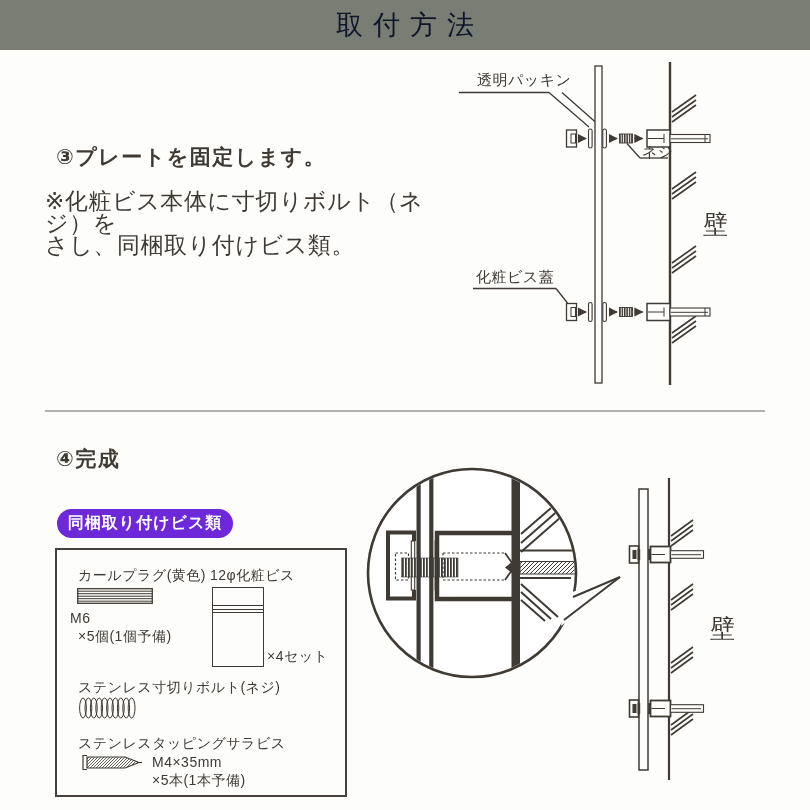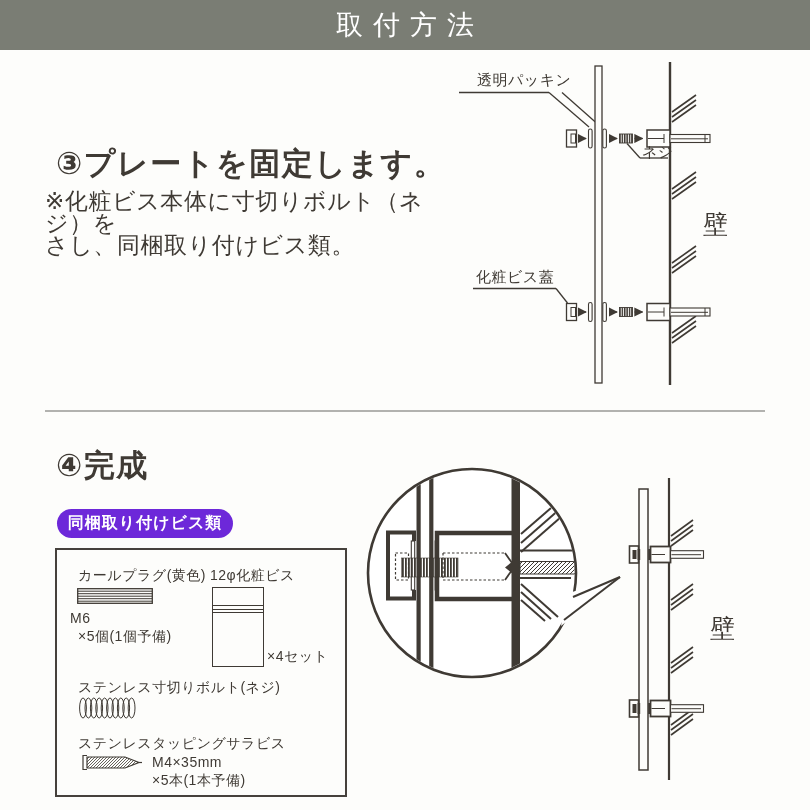--- a/index.html
+++ b/index.html
@@ -10,24 +10,24 @@
     color:#3f3a34;
     position:relative;
   }
   .abs{position:absolute;}
   .hdr{
     left:0;top:0;width:810px;height:50px;
     background:#7a7d74;
     display:flex;align-items:center;justify-content:center;
   }
   .hdr-title{
-    color:#ffffff;font-size:27px;letter-spacing:10px;
+    color:#0f172a;font-size:27px;letter-spacing:10px;
     padding-left:10px;font-weight:400;
   }
-  .h2{font-size:31px;font-weight:bold;letter-spacing:1.5px;}
+  .h2{font-size:21px;font-weight:bold;letter-spacing:1.5px;}
   .body-text{font-size:23px;letter-spacing:0.6px;line-height:22px;}
   .dlabel{font-size:15px;letter-spacing:0.5px;}
   .wall-label{font-size:25px;letter-spacing:1px;}
   .divider{left:45px;top:410px;width:720px;height:2px;background:#b2b2af;}
   .badge{
     left:57px;top:509px;width:176px;height:29px;
     background:#6d28d9;border-radius:15px;
     color:#ffffff;font-size:16px;font-weight:bold;letter-spacing:1px;
     display:flex;align-items:center;justify-content:center;
   }

